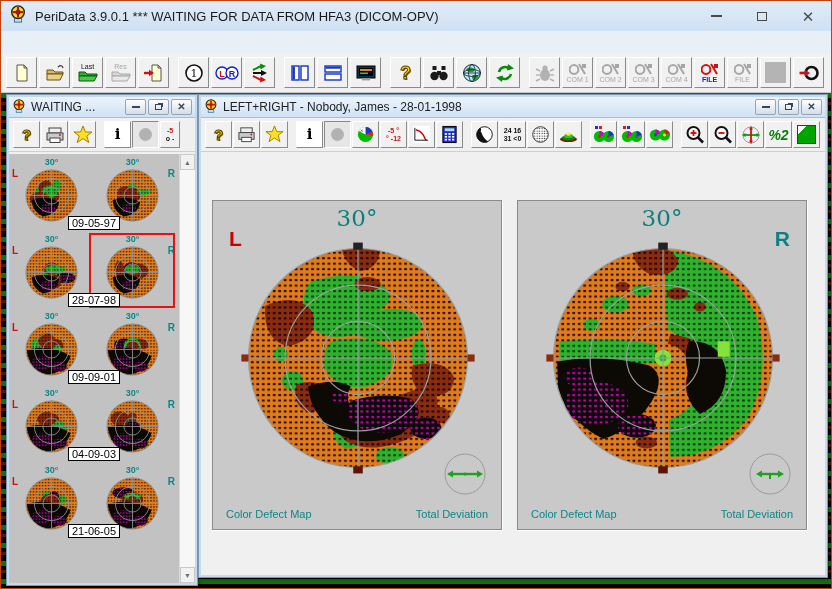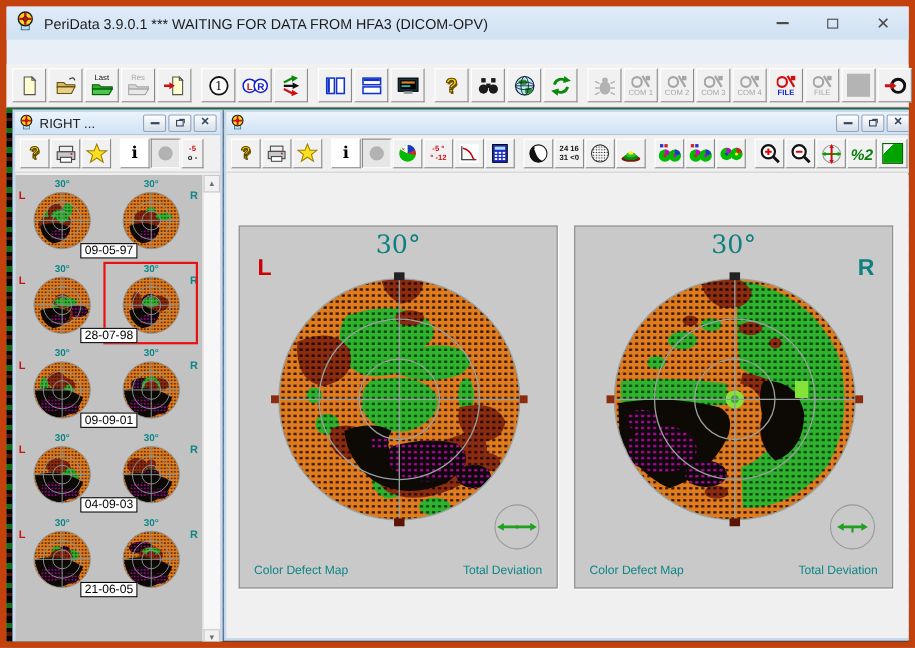--- a/index.html
+++ b/index.html
@@ -1,18 +1,18 @@
 <!DOCTYPE html>
 <html><head>
 <meta charset="utf-8">
 <style>
   *{box-sizing:border-box;margin:0;padding:0;}
   html,body{width:832px;height:589px;overflow:hidden;}
   body{font-family:"Liberation Sans",sans-serif;background:#202020;}
-  #app{position:relative;width:832px;height:589px;background:#e9eff6;border:6px solid #c2410c;}
+  #app{position:relative;width:832px;height:589px;background:#e9eff6;border:1px solid #c2410c;}
 
   
   .titlebar{position:absolute;top:0;left:0;right:0;height:30px;background:linear-gradient(#e0ebf8,#cfe1f3);display:flex;align-items:center;padding-left:8px;}
   .title-text{font-size:13px;color:#1b1b1b;margin-left:8px;}
   .win-controls{margin-left:auto;display:flex;height:100%;}
   .wc{width:46px;height:100%;display:flex;align-items:center;justify-content:center;color:#4a4a4a;}
   .wc-min-glyph{width:11px;height:2px;background:#4a4a4a;}
   .wc-max-glyph{width:10px;height:9px;border:1.5px solid #4a4a4a;}
   .wc-close-glyph{font-size:15px;line-height:1;color:#4a4a4a;}
 
@@ -314,21 +314,21 @@
   <div class="mdi">
 
     <div class="child series">
       <div class="child-title">
         <span><svg width="14" height="14" viewBox="0 0 20 20">
               <rect x="6" y="13" width="8" height="6" fill="#bfe0f2" stroke="#3a6a8a"></rect>
               <circle cx="10" cy="8" r="7" fill="#ffd919" stroke="#222" stroke-width="1.5"></circle>
               <path d="M10,2 V14 M4,8 H16" stroke="#cc1111" stroke-width="2.4"></path>
               <circle cx="10" cy="8" r="2.4" fill="#cc1111"></circle>
             </svg></span>
-        <span class="ct-text">RIGHT ...</span>
+        <span class="ct-text">WAITING ...</span>
         <span class="ct-btns">
           <button class="cbtn">
               <span class="cb-min"></span>
             </button>
           <button class="cbtn">
               <span class="cb-rest"></span>
             </button>
           <button class="cbtn">
               <span class="cb-x">✕</span>
             </button>
@@ -874,20 +874,21 @@
     </div>
 
     <div class="child mainwin">
       <div class="child-title">
         <span><svg width="14" height="14" viewBox="0 0 20 20">
               <rect x="6" y="13" width="8" height="6" fill="#bfe0f2" stroke="#3a6a8a"></rect>
               <circle cx="10" cy="8" r="7" fill="#ffd919" stroke="#222" stroke-width="1.5"></circle>
               <path d="M10,2 V14 M4,8 H16" stroke="#cc1111" stroke-width="2.4"></path>
               <circle cx="10" cy="8" r="2.4" fill="#cc1111"></circle>
             </svg></span>
+        <span class="ct-text">LEFT+RIGHT - Nobody, James - 28-01-1998</span>
         <span class="ct-btns">
           <button class="cbtn">
               <span class="cb-min"></span>
             </button>
           <button class="cbtn">
               <span class="cb-rest"></span>
             </button>
           <button class="cbtn">
               <span class="cb-x">✕</span>
             </button>

